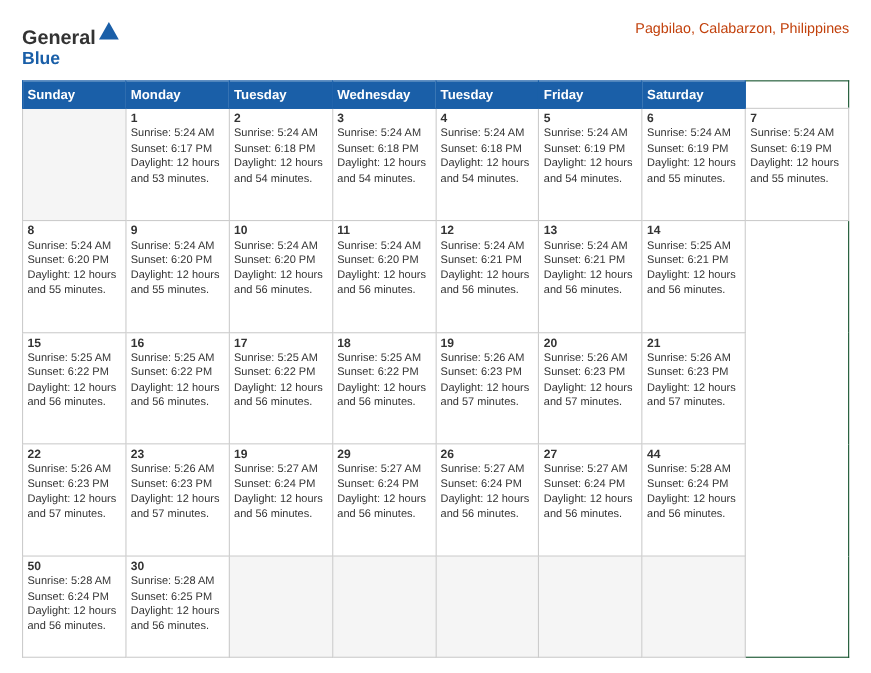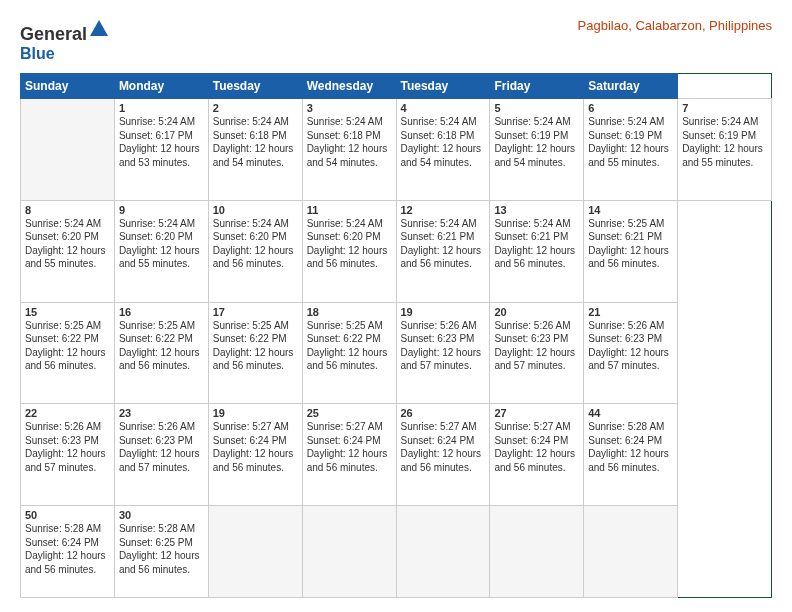--- a/index.html
+++ b/index.html
@@ -234,21 +234,21 @@
           </td>
           <td>
             <span class="day-num">23</span>
             <div class="day-info">Sunrise: 5:26 AM<br>Sunset: 6:23 PM<br>Daylight: 12 hours and 57 minutes.</div>
           </td>
           <td>
             <span class="day-num">19</span>
             <div class="day-info">Sunrise: 5:27 AM<br>Sunset: 6:24 PM<br>Daylight: 12 hours and 56 minutes.</div>
           </td>
           <td>
-            <span class="day-num">25</span>
+            <span class="day-num">29</span>
             <div class="day-info">Sunrise: 5:27 AM<br>Sunset: 6:24 PM<br>Daylight: 12 hours and 56 minutes.</div>
           </td>
           <td>
             <span class="day-num">26</span>
             <div class="day-info">Sunrise: 5:27 AM<br>Sunset: 6:24 PM<br>Daylight: 12 hours and 56 minutes.</div>
           </td>
           <td>
             <span class="day-num">27</span>
             <div class="day-info">Sunrise: 5:27 AM<br>Sunset: 6:24 PM<br>Daylight: 12 hours and 56 minutes.</div>
           </td>

